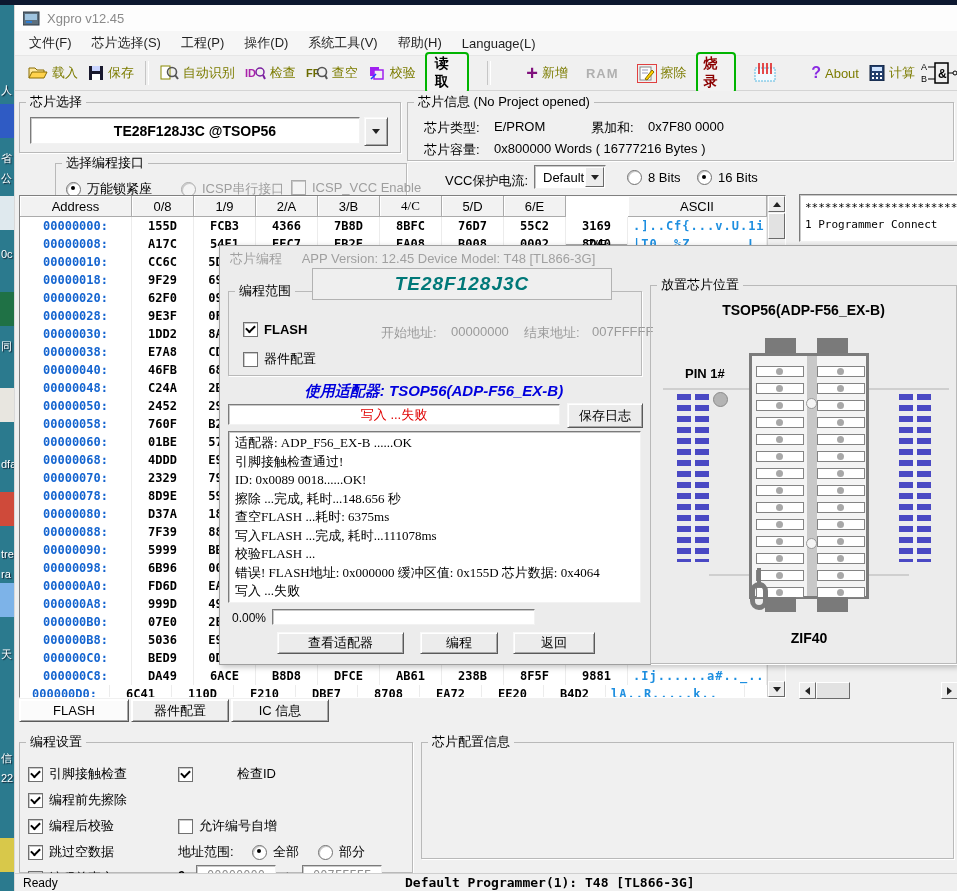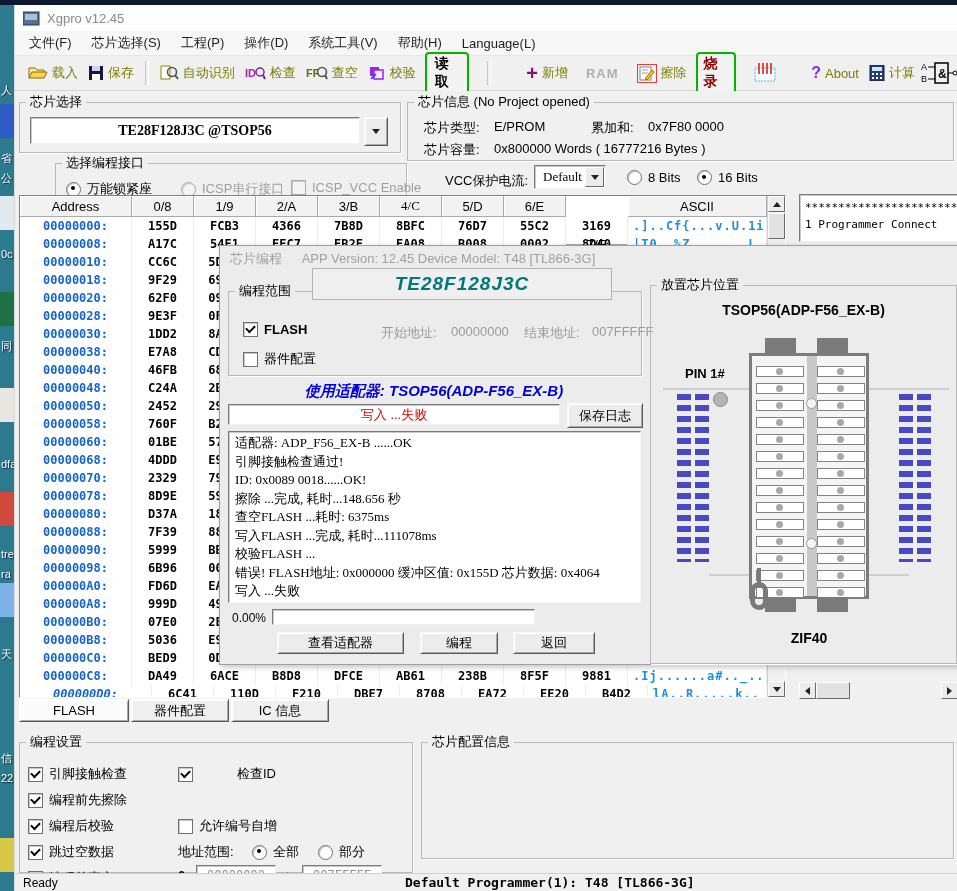--- a/index.html
+++ b/index.html
@@ -47,21 +47,21 @@
       position:relative;flex:none;}
   .cb.checked::after{content:"";position:absolute;left:2px;top:2px;width:7px;height:4px;
       border-left:2px solid #000;border-bottom:2px solid #000;transform:rotate(-45deg);}
   .cb.dis{border-color:#ababab;background:#f4f4f4;}
   .rb{width:13px;height:13px;border:1px solid #707070;border-radius:50%;background:#fff;position:relative;flex:none;
       box-shadow:inset 1px 1px 0 #c9c9c9;}
   .rb.sel::after{content:"";position:absolute;left:3.5px;top:3.5px;width:4px;height:4px;border-radius:50%;background:#000;}
   .rb.dis{border-color:#ababab;background:#f4f4f4;}
   .dislab{color:#9e9e9e;}
   .combo{position:absolute;}
-  .combo .val{position:absolute;inset:0;display:flex;align-items:center;font-family:Liberation Serif, serif;}
+  .combo .val{position:absolute;inset:0;display:flex;align-items:center;}
   .dropbtn{position:absolute;right:1px;top:1px;bottom:1px;width:17px;background:#ececec;
            border:1px solid;border-color:#fff #6a6a6a #6a6a6a #fff;display:flex;align-items:center;justify-content:center;}
   .tri{width:0;height:0;border-left:4px solid transparent;border-right:4px solid transparent;border-top:5px solid #222;}
   
   .content{position:relative;height:785px;background:#f0f0f0;}
   .glabel{position:absolute;font-size:13px;}
   
   #hexarea{position:absolute;left:4px;top:104px;width:767px;height:503px;background:#fff;
            border:1px solid;border-color:#808080 #fff #fff #808080;box-sizing:border-box;overflow:hidden;}
   .hrow{display:flex;height:21px;}
@@ -686,21 +686,21 @@
             <div class="dcell" style="width: 62px;">6ACE</div>
             <div class="dcell" style="width: 62px;">B8D8</div>
             <div class="dcell" style="width: 62px;">DFCE</div>
             <div class="dcell" style="width: 62px;">AB61</div>
             <div class="dcell" style="width: 62px;">238B</div>
             <div class="dcell" style="width: 62px;">8F5F</div>
             <div class="dcell" style="width: 62px;">9881</div>
             <div class="dcell ascii" style="width: 139px;">.Ij......a#.._..</div>
           </div>
           <div class="drow">
-            <div class="dcell addr" style="width: 132px; font-style: italic;">000000D0:</div>
+            <div class="dcell addr" style="width: 90px;">000000D0:</div>
             <div class="dcell" style="width: 62px;">6C41</div>
             <div class="dcell" style="width: 62px;">110D</div>
             <div class="dcell" style="width: 62px;">F210</div>
             <div class="dcell" style="width: 62px;">DBE7</div>
             <div class="dcell" style="width: 62px;">8708</div>
             <div class="dcell" style="width: 62px;">EA72</div>
             <div class="dcell" style="width: 62px;">EE20</div>
             <div class="dcell" style="width: 62px;">B4D2</div>
             <div class="dcell ascii" style="width: 139px;">lA..R.....k..</div>
           </div>

